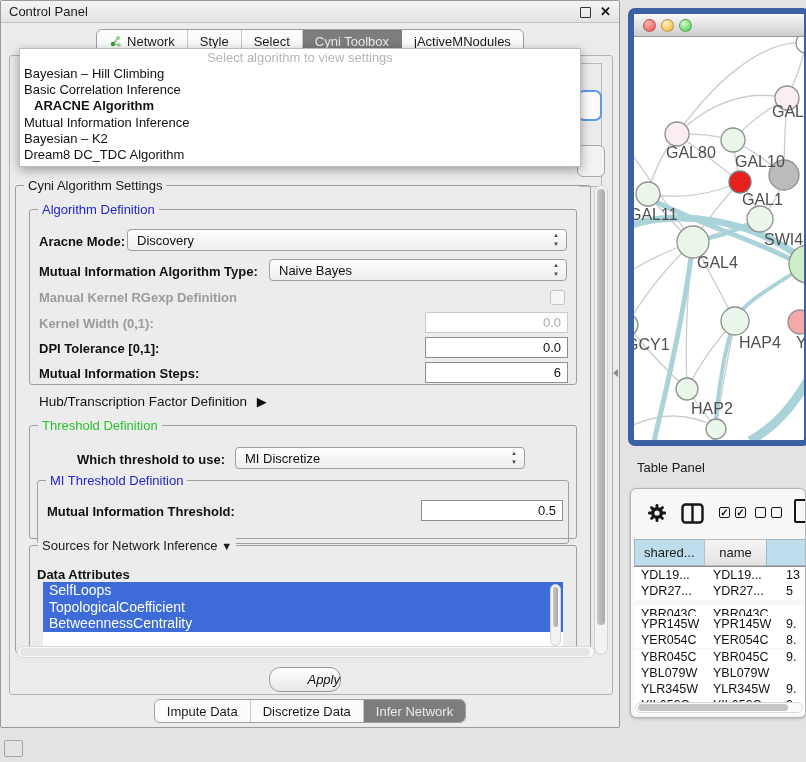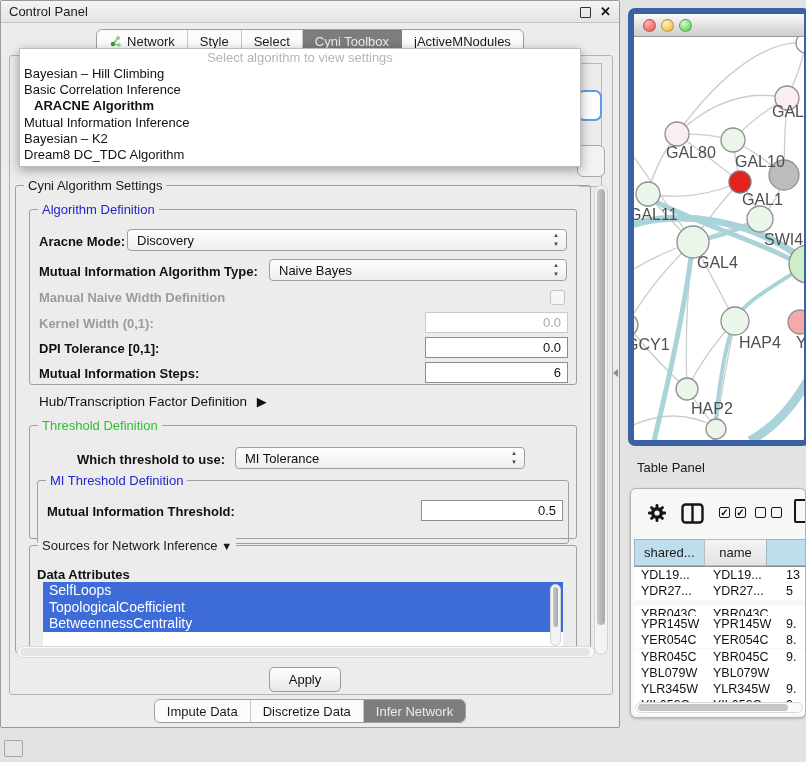--- a/index.html
+++ b/index.html
@@ -55,21 +55,21 @@
   
   .vsb{position:absolute;background:#f3f3f3;border:1px solid #d2d2d2;border-radius:7px;box-sizing:border-box;}
   .vthumb{position:absolute;left:2px;right:2px;background:linear-gradient(to right,#c9c9c9,#a8a8a8);border-radius:5px;}
   .hsb{position:absolute;background:#fafafa;border:1px solid #d8d8d8;border-radius:6px;box-sizing:border-box;}
   .hthumb{position:absolute;top:1px;bottom:1px;background:#e6e6e6;border-radius:5px;}
   
   .attrlist{position:absolute;background:#fff;overflow:hidden;}
   .attr{height:16.5px;line-height:16.5px;background:#3d6cd8;color:#fff;font-size:14px;padding-left:6px;}
   
   .btn{position:absolute;background:linear-gradient(#ffffff,#e7e7e7);border:1px solid #9b9b9b;
-      border-radius:5px;font-size:13px;color:#111;display:flex;align-items:center;justify-content:center;}
+      border-radius:11px;font-size:13px;color:#111;display:flex;align-items:center;justify-content:flex-end;font-style:italic;}
   
   .netwin{position:absolute;left:628px;top:8px;width:182px;height:438px;border:6px solid #3b61a5;
       border-radius:7px;box-sizing:border-box;background:#fff;overflow:hidden;}
   .net-title{height:22px;background:linear-gradient(#f9f9f9,#cdcdcd);border-bottom:1px solid #9b9b9b;
       display:flex;align-items:center;gap:5px;padding-left:9px;}
   .light{width:13px;height:13px;border-radius:50%;border:1px solid rgba(0,0,0,.28);box-sizing:border-box;}
   .light.red{background:radial-gradient(circle at 35% 30%,#ffb3ad,#ef4f48);}
   .light.yellow{background:radial-gradient(circle at 35% 30%,#ffeebb,#f5b62e);}
   .light.green{background:radial-gradient(circle at 35% 30%,#d8f8cf,#43cf43);}
   
@@ -162,21 +162,21 @@
   <span class="lbl" style="left:38px;top:233px;">Aracne Mode:</span>
   <div class="combo" style="left:126px;top:228px;width:440px;">
     <span>Discovery</span>
     <span class="spin">▲<br>▼</span>
   </div>
   <span class="lbl" style="left:38px;top:263px;">Mutual Information Algorithm Type:</span>
   <div class="combo" style="left:268px;top:258px;width:298px;">
     <span>Naive Bayes</span>
     <span class="spin">▲<br>▼</span>
   </div>
-  <span class="lbl dis" style="left:38px;top:289px;">Manual Naive Width Definition</span>
+  <span class="lbl dis" style="left:38px;top:289px;">Manual Kernel RGexp Definition</span>
   <div class="chk" style="left:549px;top:289px;"></div>
   <span class="lbl dis" style="left:38px;top:315px;">Kernel Width (0,1):</span>
   <div class="num dis" style="left:424px;top:311px;width:143px;">
     <span>0.0</span>
   </div>
   <span class="lbl" style="left:38px;top:340px;">DPI Tolerance [0,1]:</span>
   <div class="num" style="left:424px;top:336px;width:143px;">
     <span>0.0</span>
   </div>
   <span class="lbl" style="left:38px;top:365px;">Mutual Information Steps:</span>
@@ -187,21 +187,21 @@
   <span class="lbl plain" style="left:38px;top:393px;">
     <span>Hub/Transcription Factor Definition</span>
     <span style="font-size:13px;position:relative;left:6px;top:0px;">▶</span>
   </span>
 
   <div class="group" style="left:28px;top:424px;width:548px;height:114px;">
     <span class="legend green">Threshold Definition</span>
   </div>
   <span class="lbl" style="left:76px;top:451px;">Which threshold to use:</span>
   <div class="combo" style="left:234px;top:446px;width:290px;">
-    <span>MI Tolerance</span>
+    <span>MI Discretize</span>
     <span class="spin">▲<br>▼</span>
   </div>
   <div class="group" style="left:36px;top:479px;width:532px;height:64px;">
     <span class="legend blue">MI Threshold Definition</span>
   </div>
   <span class="lbl" style="left:46px;top:503px;">Mutual Information Threshold:</span>
   <div class="num" style="left:420px;top:499px;width:142px;">
     <span>0.5</span>
   </div>
 

